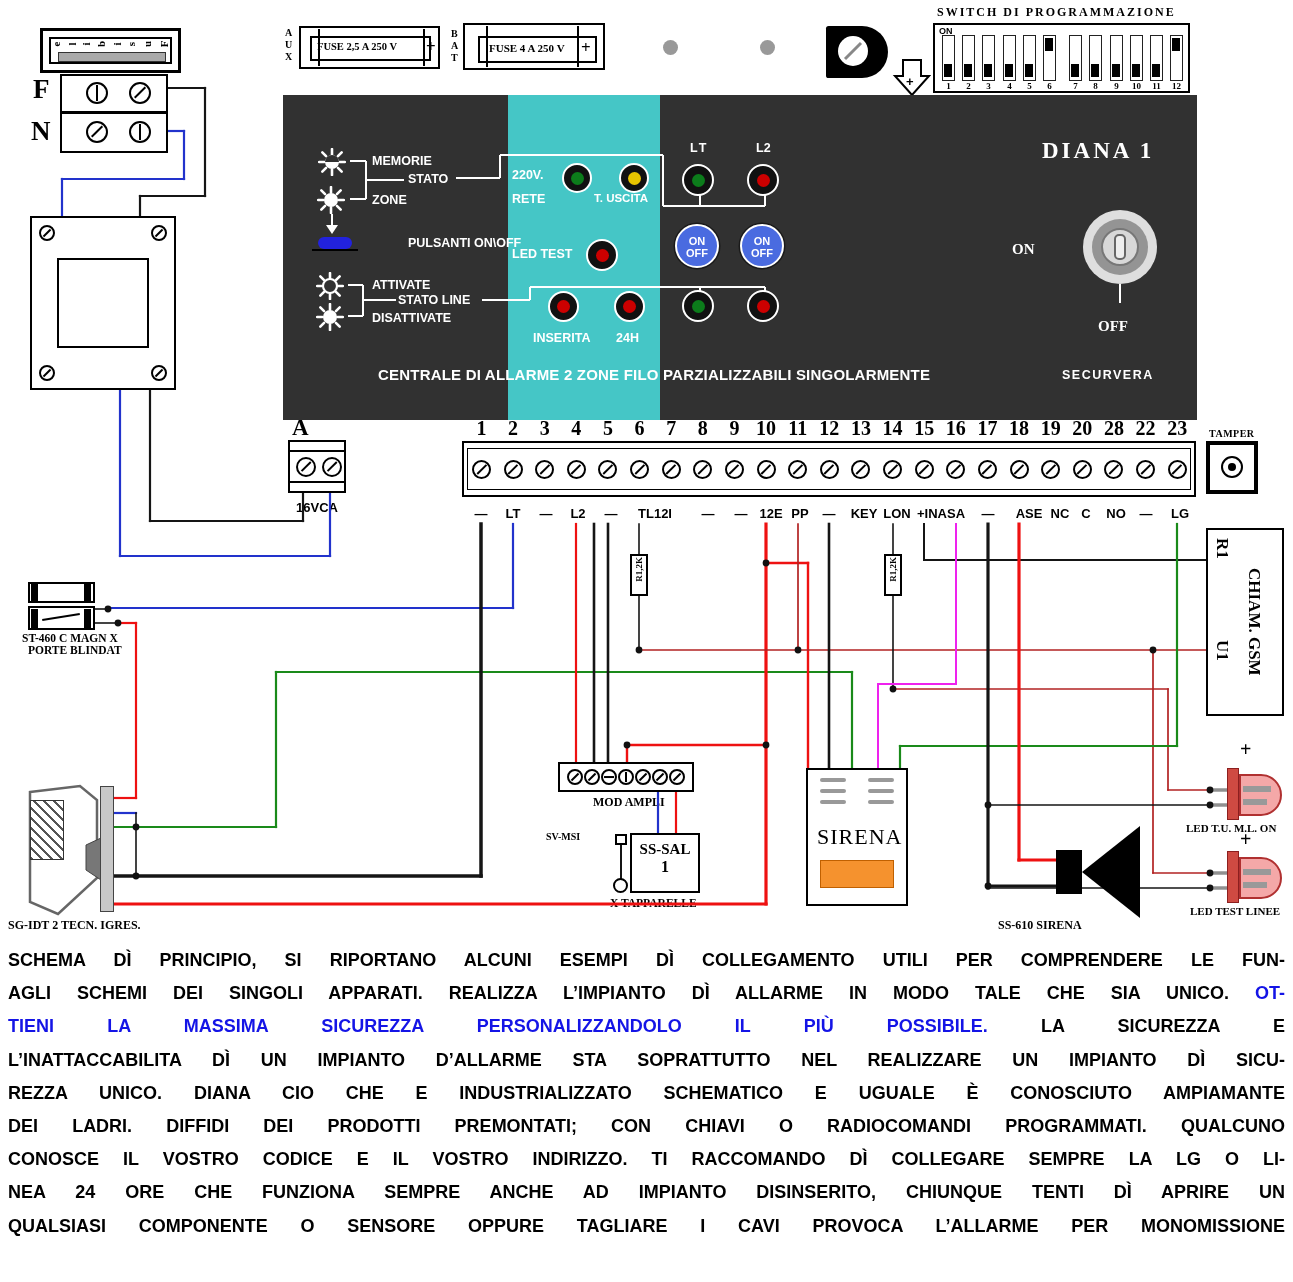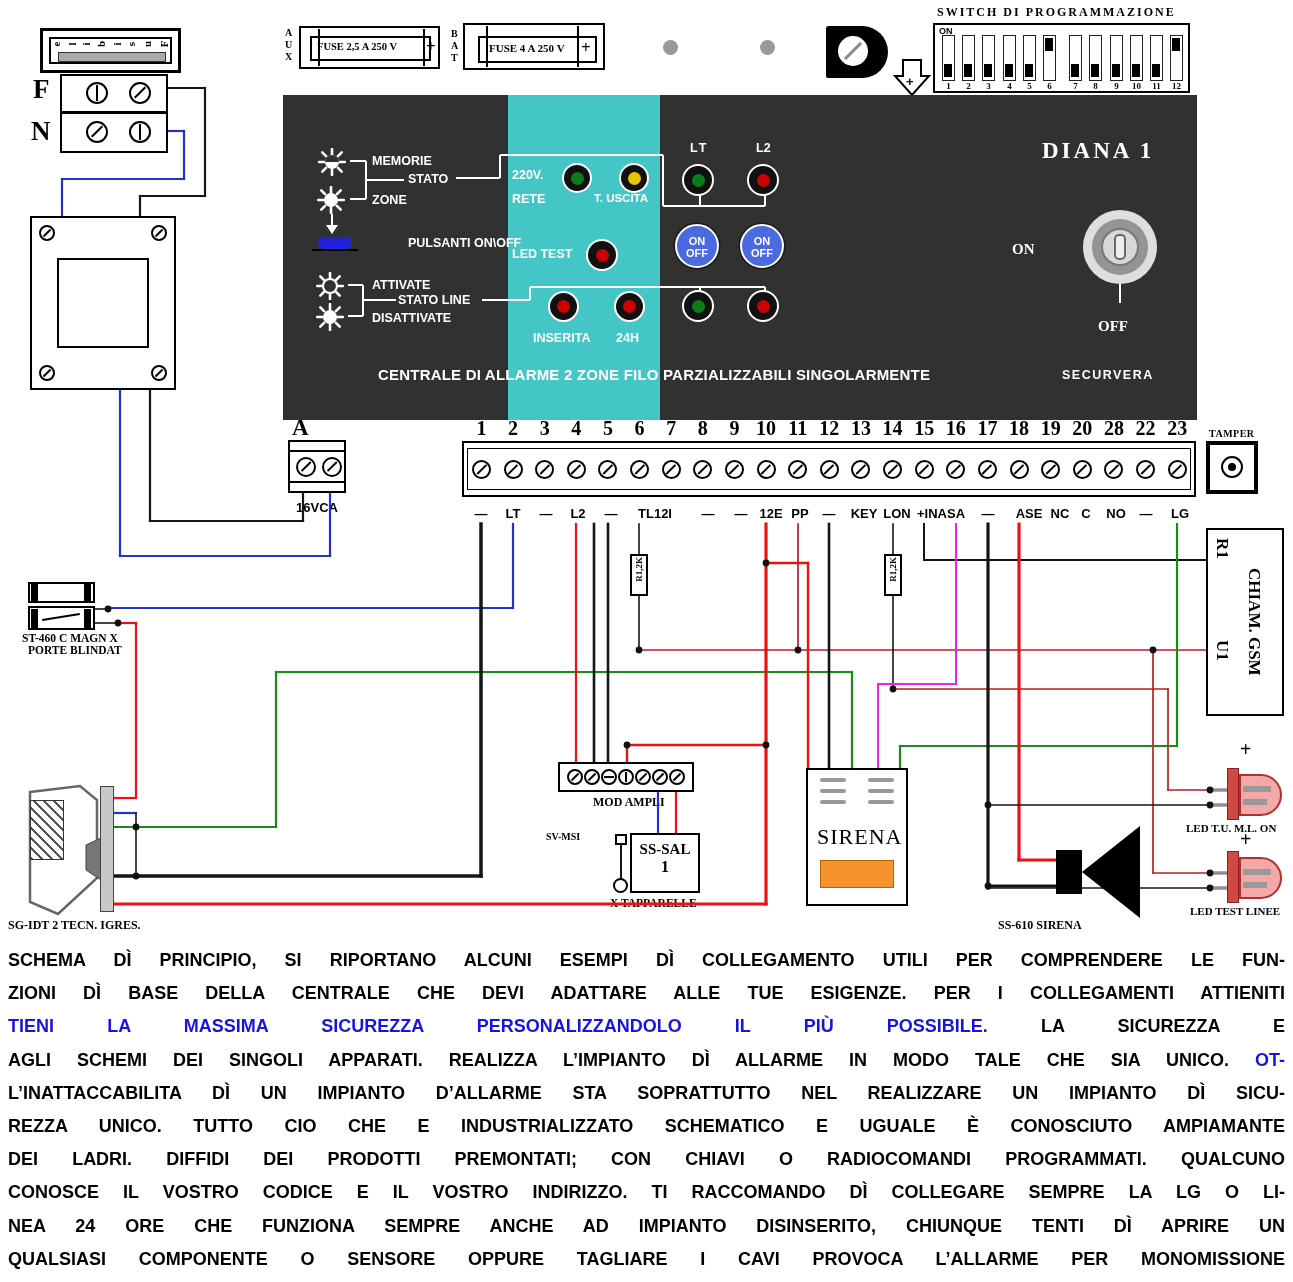--- a/index.html
+++ b/index.html
@@ -554,23 +554,22 @@
   <div class="slbl" style="left:1240px;top:828px;font-size:20px;z-index:3;">+</div>
   <div class="abs" style="left:1227px;top:851px;width:12px;height:52px;background:#cf4a42;border:1.5px solid #8c1f1f;box-sizing:border-box;z-index:3;"></div>
   <div class="abs" style="left:1239px;top:857px;width:43px;height:42px;background:#f4a8a8;border:2px solid #b03030;border-radius:0 21px 21px 0;box-sizing:border-box;z-index:2;">
     <div style="position:absolute;left:2px;top:10px;width:28px;height:6px;background:#999;"></div>
     <div style="position:absolute;left:2px;top:23px;width:24px;height:6px;background:#999;"></div>
   </div>
   <div class="slbl" style="left:1190px;top:905px;font-size:11px;z-index:3;">LED TEST LINEE</div>
 
   <div class="abs" style="left:0;top:944px;width:1293px;z-index:2;">
     <div class="btline"><span>SCHEMA DÌ PRINCIPIO, SI RIPORTANO ALCUNI ESEMPI DÌ COLLEGAMENTO UTILI PER COMPRENDERE LE FUN-</span></div>
-    <div class="btline"><span>ZIONI DÌ BASE DELLA CENTRALE CHE DEVI ADATTARE ALLE TUE ESIGENZE. PER I COLLEGAMENTI ATTIENITI</span></div>
+    <div class="btline"><span>AGLI SCHEMI  DEI SINGOLI APPARATI. REALIZZA L’IMPIANTO DÌ ALLARME IN MODO TALE CHE SIA UNICO.</span> <span class="blue" style="color: rgb(20, 20, 230);">OT-</span></div>
     <div class="btline"><span class="blue" style="color: rgb(20, 20, 230);">TIENI LA MASSIMA SICUREZZA PERSONALIZZANDOLO IL PIÙ POSSIBILE.</span> <span>LA SICUREZZA E</span></div>
-    <div class="btline"><span>AGLI SCHEMI  DEI SINGOLI APPARATI. REALIZZA L’IMPIANTO DÌ ALLARME IN MODO TALE CHE SIA UNICO.</span> <span class="blue" style="color: rgb(20, 20, 230);">OT-</span></div>
     <div class="btline"><span>L’INATTACCABILITA DÌ UN IMPIANTO D’ALLARME STA SOPRATTUTTO NEL REALIZZARE UN IMPIANTO DÌ SICU-</span></div>
-    <div class="btline"><span>REZZA UNICO. TUTTO CIO CHE E INDUSTRIALIZZATO SCHEMATICO E UGUALE È CONOSCIUTO AMPIAMANTE</span></div>
+    <div class="btline"><span>REZZA UNICO. DIANA CIO CHE E INDUSTRIALIZZATO SCHEMATICO E UGUALE È CONOSCIUTO AMPIAMANTE</span></div>
     <div class="btline"><span>DEI LADRI. DIFFIDI DEI PRODOTTI PREMONTATI; CON CHIAVI O RADIOCOMANDI PROGRAMMATI. QUALCUNO</span></div>
     <div class="btline"><span>CONOSCE IL VOSTRO CODICE E IL VOSTRO INDIRIZZO. TI RACCOMANDO DÌ COLLEGARE SEMPRE LA LG O LI-</span></div>
     <div class="btline"><span>NEA 24 ORE CHE FUNZIONA SEMPRE ANCHE AD IMPIANTO DISINSERITO, CHIUNQUE TENTI DÌ APRIRE UN</span></div>
     <div class="btline"><span>QUALSIASI COMPONENTE O SENSORE OPPURE TAGLIARE I CAVI PROVOCA L’ALLARME PER MONOMISSIONE</span></div>
   </div>
 </div>
 
 </body></html>

